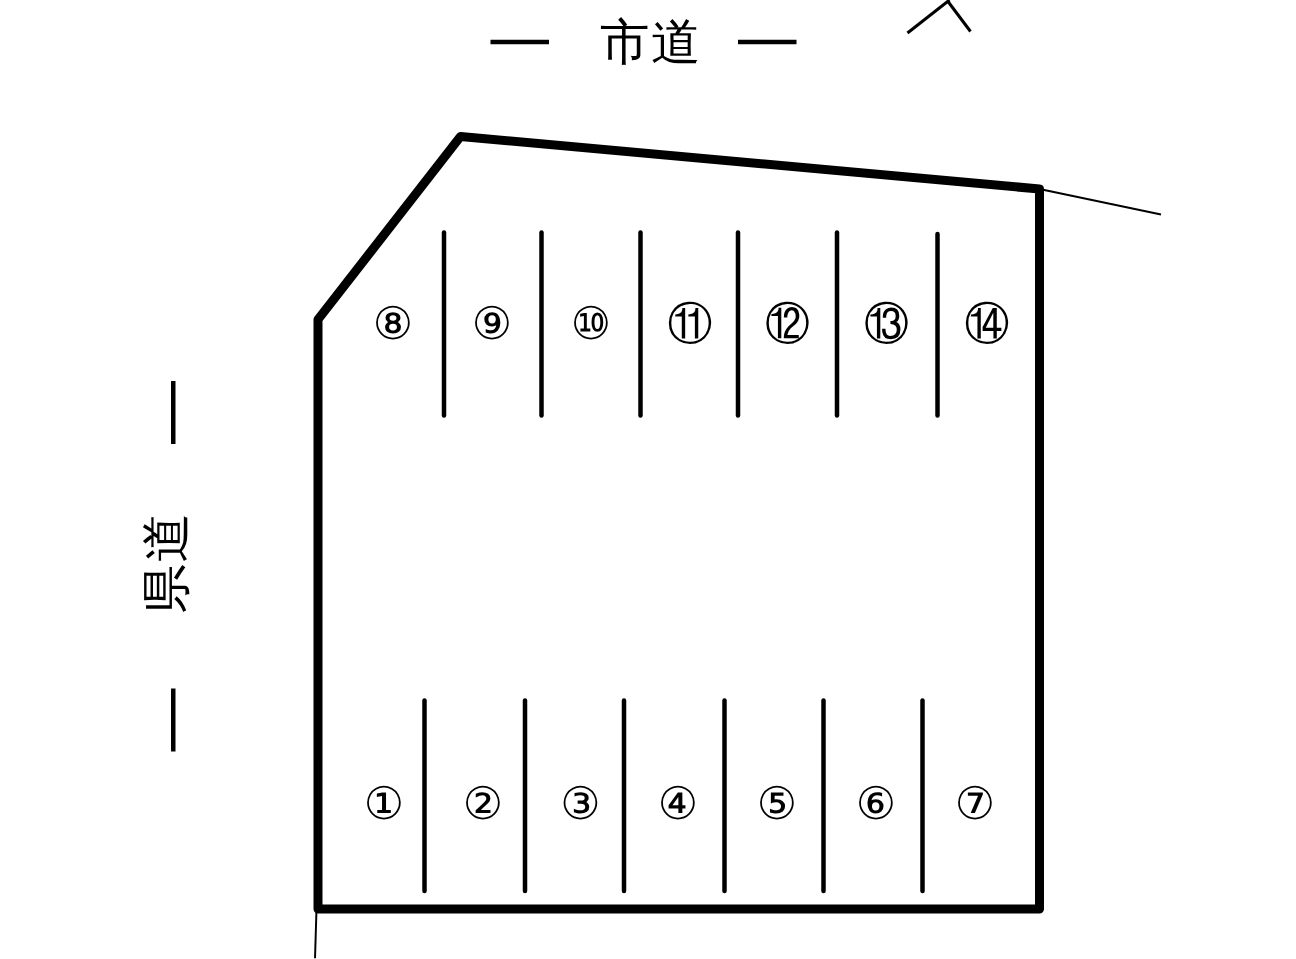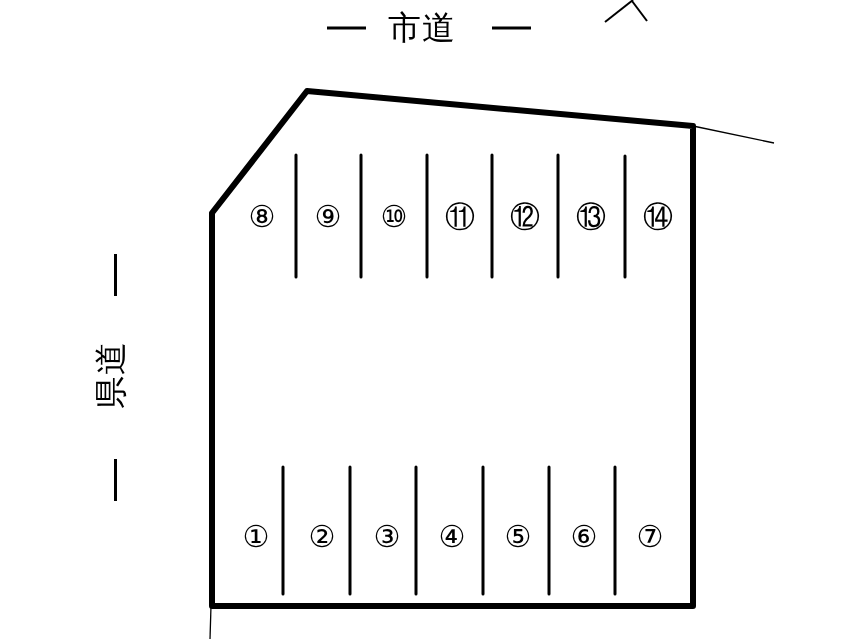--- a/index.html
+++ b/index.html
@@ -1,19 +1,19 @@
 <!DOCTYPE html>
 <html><head>
 <meta charset="utf-8">
 <style>
   html, body { margin: 0; padding: 0; background: #ffffff; }
   body { width: 864px; height: 639px; overflow: hidden; position: relative; font-family: "DejaVu Sans", sans-serif; }
   #canvas { position: absolute; left: 0; top: 0; width: 864px; height: 639px; }
   .road-label-top {
-    position: absolute; left: 388px; top: 8px; height: 40px;
+    position: absolute; left: 400px; top: 8px; height: 40px;
     font-size: 33px; line-height: 40px; color: #000; letter-spacing: 1px;
     font-family: Liberation Sans, sans-serif;
   }
   .road-label-left {
     position: absolute; left: 70px; top: 357px; width: 82px; height: 36px;
     font-size: 33px; line-height: 36px; color: #000; text-align: center; letter-spacing: 1px;
     transform: rotate(-90deg); transform-origin: center center;
     font-family: "DejaVu Sans", sans-serif;
   }
   .space-num {

